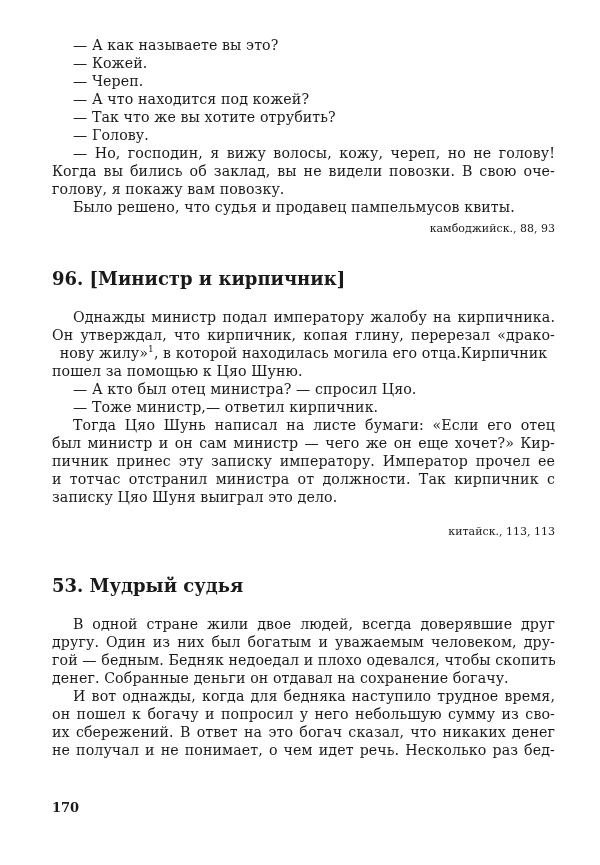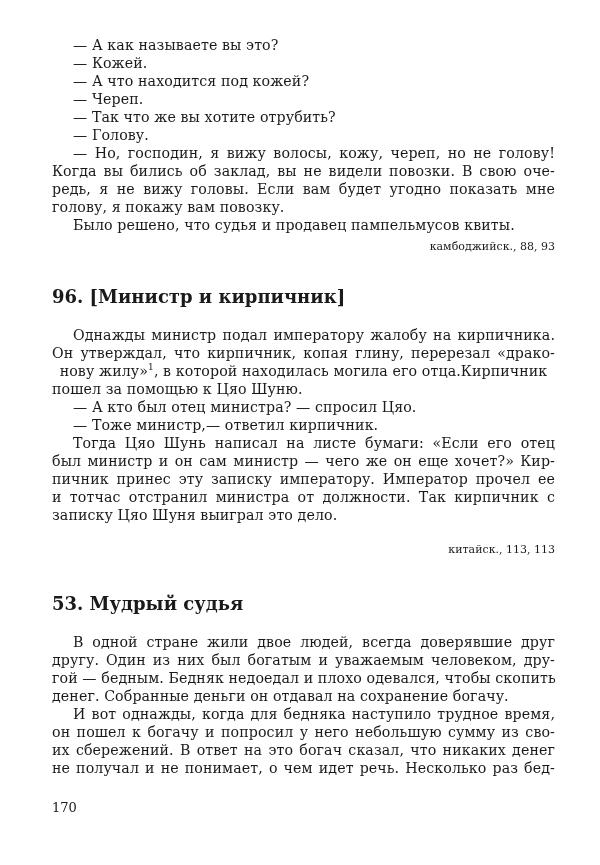--- a/index.html
+++ b/index.html
@@ -10,38 +10,37 @@
   }
   .page { position: absolute; left: 52px; top: 36px; width: 503px; }
   .ln {
     font-size: 14.2px; line-height: 18px; height: 18px; white-space: nowrap;
     letter-spacing: 0.1px;
   }
   .just { text-align: justify; text-align-last: justify; }
   .src { text-align: right; font-size: 11px; margin-top: 8px; line-height: 18px; }
   .heading { font-weight: bold; font-size: 18px; line-height: 18px; }
   sup { font-size: 9px; line-height: 0; }
-  .pagenum { position: absolute; left: 52px; top: 800px; font-weight: normal; font-size: 13px; }
+  .pagenum { position: absolute; left: 52px; top: 800px; font-weight: bold; font-size: 13px; }
 </style>
 </head>
 <body>
 
 <div class="page">
   <div>
     <div class="ln" style="padding-left:21px">— А как называете вы это?</div>
     <div class="ln" style="padding-left:21px">— Кожей.</div>
+    <div class="ln" style="padding-left:21px">— Череп.</div>
     <div class="ln" style="padding-left:21px">— А что находится под кожей?</div>
-    <div class="ln" style="padding-left:21px">— Череп.</div>
     <div class="ln" style="padding-left:21px">— Так что же вы хотите отрубить?</div>
     <div class="ln" style="padding-left:21px">— Голову.</div>
   </div>
   <div>
     <div class="ln just" style="padding-left:21px">— Но, господин, я вижу волосы, кожу, череп, но не голову!</div>
     <div class="ln just">Когда вы бились об заклад, вы не видели повозки. В свою оче-</div>
-    <div class="ln just">редь, я не вижу головы. Если вам будет угодно показать мне</div>
     <div class="ln">голову, я покажу вам повозку.</div>
   </div>
   <div class="ln" style="padding-left:21px">Было решено, что судья и продавец пампельмусов квиты.</div>
   <div class="src" style="margin-top:4px">камбоджийск., 88, 93</div>
 
   <div class="heading" style="margin-top:32px">96. [Министр и кирпичник]</div>
   <div style="margin-top:20px">
     <div class="ln just" style="padding-left:21px">Однажды министр подал императору жалобу на кирпичника.</div>
     <div class="ln just">Он утверждал, что кирпичник, копая глину, перерезал «драко-</div>
     <div class="ln" style="display:flex;justify-content:center">

